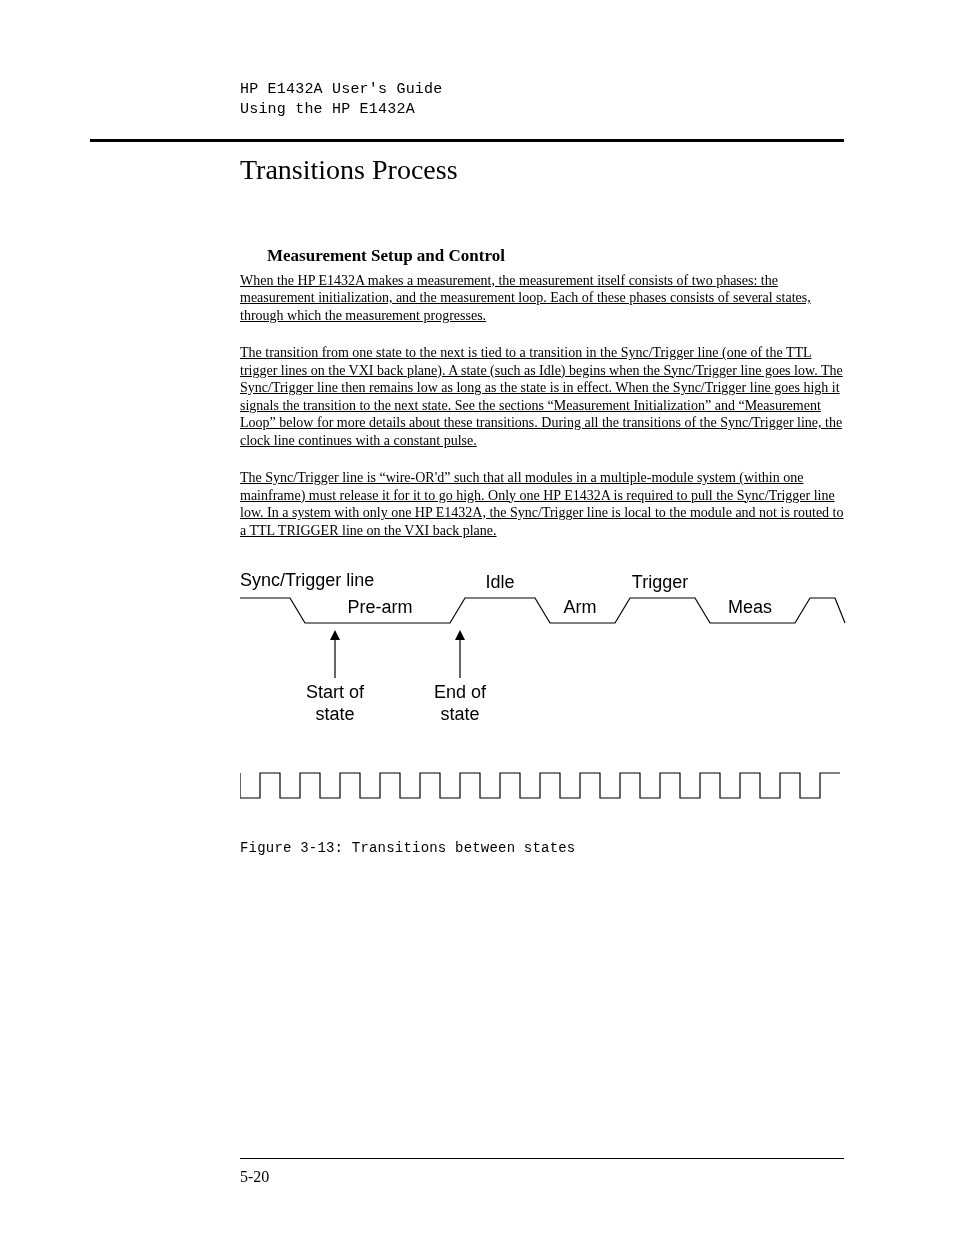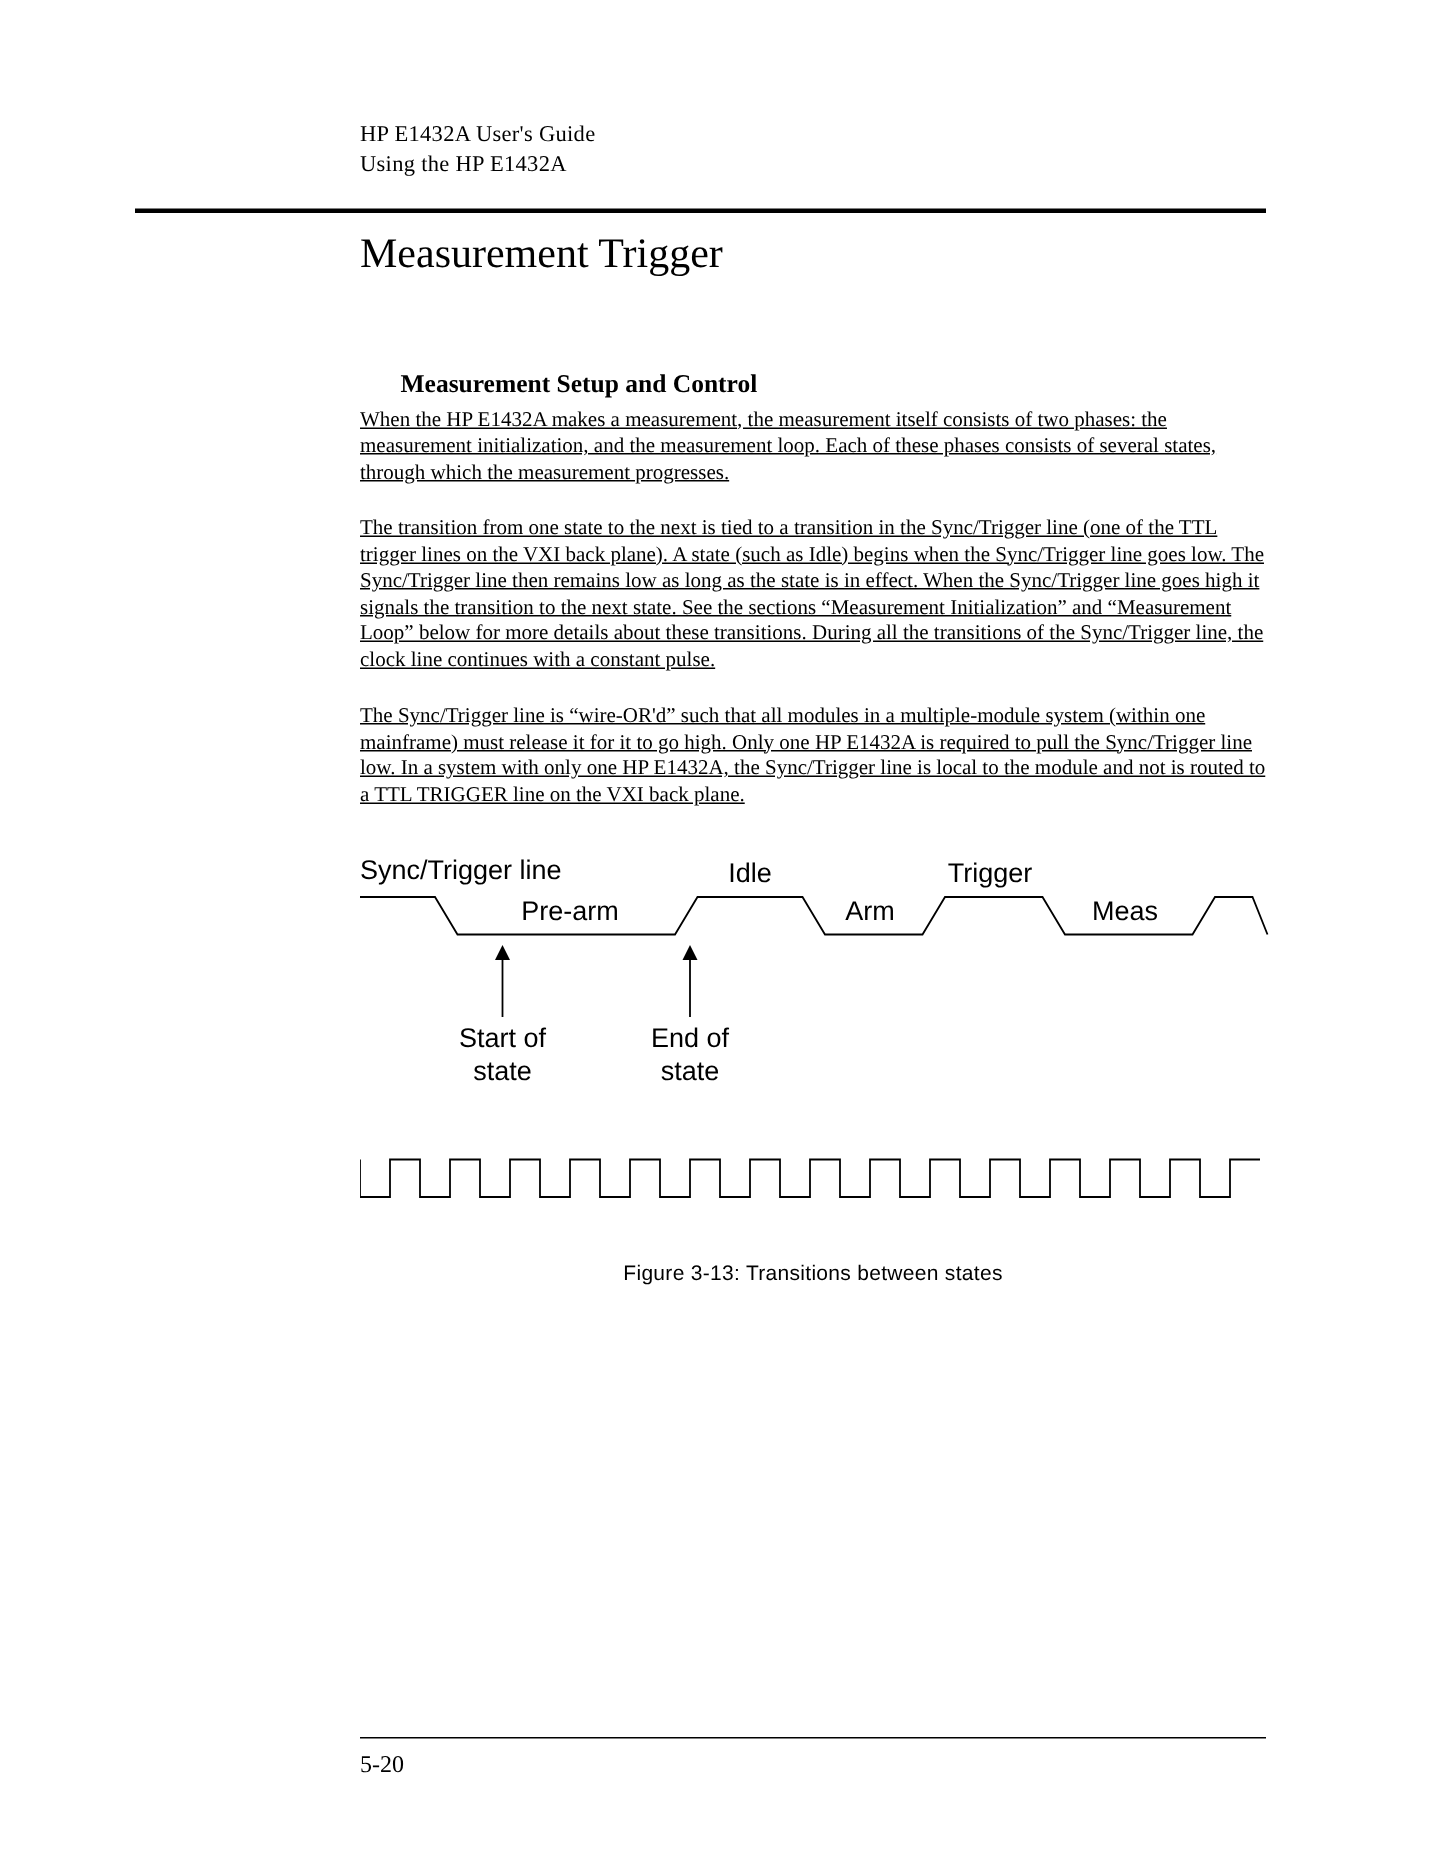--- a/index.html
+++ b/index.html
@@ -10,21 +10,21 @@
     color: #000;
     width: 954px;
     height: 1235px;
     position: relative;
   }
   .page {
     padding: 80px 110px 0 240px;
     position: relative;
   }
   .header-meta {
-    font-family: Liberation Serif, serif;
+    font-family: Liberation Mono, monospace;
     font-weight: 300;
     font-stretch: condensed;
     font-size: 15px;
     line-height: 1.35;
     margin-bottom: 18px;
     letter-spacing: 0.2px;
   }
   .rule {
     border-top: 3px solid #000;
     margin-left: -150px;
@@ -49,22 +49,21 @@
     line-height: 1.25;
     margin: 0 0 20px 0;
     text-decoration: underline;
   }
   .figure {
     margin-top: 29px;
     font-family: Arial, Helvetica, sans-serif;
   }
   .figure svg { display: block; }
   .figure-caption {
-    text-align: center;
-    font-family: Liberation Sans, sans-serif;
+    font-family: Liberation Mono, monospace;
     font-size: 14px;
     margin-top: 12px;
     letter-spacing: 0.2px;
   }
   .bottom-rule {
     border-top: 1px solid #000;
     position: absolute;
     left: 240px;
     right: 110px;
     top: 1158px;
@@ -81,21 +80,21 @@
 <body>
 
 <div class="page">
   <div class="header-meta">
     <div>HP E1432A User's Guide</div>
     <div>Using the HP E1432A</div>
   </div>
 
   <div class="rule"></div>
 
-  <h1 class="section-title">Measurement Trigger</h1>
+  <h1 class="section-title">Transitions Process</h1>
 
   <div class="subhead">Measurement Setup and Control</div>
 
   <p class="body">When the HP E1432A makes a measurement, the measurement itself consists of two phases:  the measurement initialization, and the measurement loop.  Each of these phases consists of several states, through which the measurement progresses.</p>
   <p class="body">The transition from one state to the next is tied to a transition in the Sync/Trigger line (one of the TTL trigger lines on the VXI back plane).  A state (such as Idle) begins when the Sync/Trigger line goes low.  The Sync/Trigger line then remains low as long as the state is in effect.  When the Sync/Trigger line goes high it signals the transition to the next state.  See the sections “Measurement Initialization” and “Measurement Loop” below for more details about these transitions.  During all the transitions of the Sync/Trigger line, the clock line continues with a constant pulse.</p>
   <p class="body">The Sync/Trigger line is “wire-OR'd” such that all modules in a multiple-module system (within one mainframe) must release it for it to go high.  Only one HP E1432A is required to pull the Sync/Trigger line low.  In a system with only one HP E1432A, the Sync/Trigger line is local to the module and not is routed to a TTL TRIGGER line on the VXI back plane.</p>
 
   <div class="figure">
     <svg width="610" height="260" viewBox="0 0 610 260">
 

